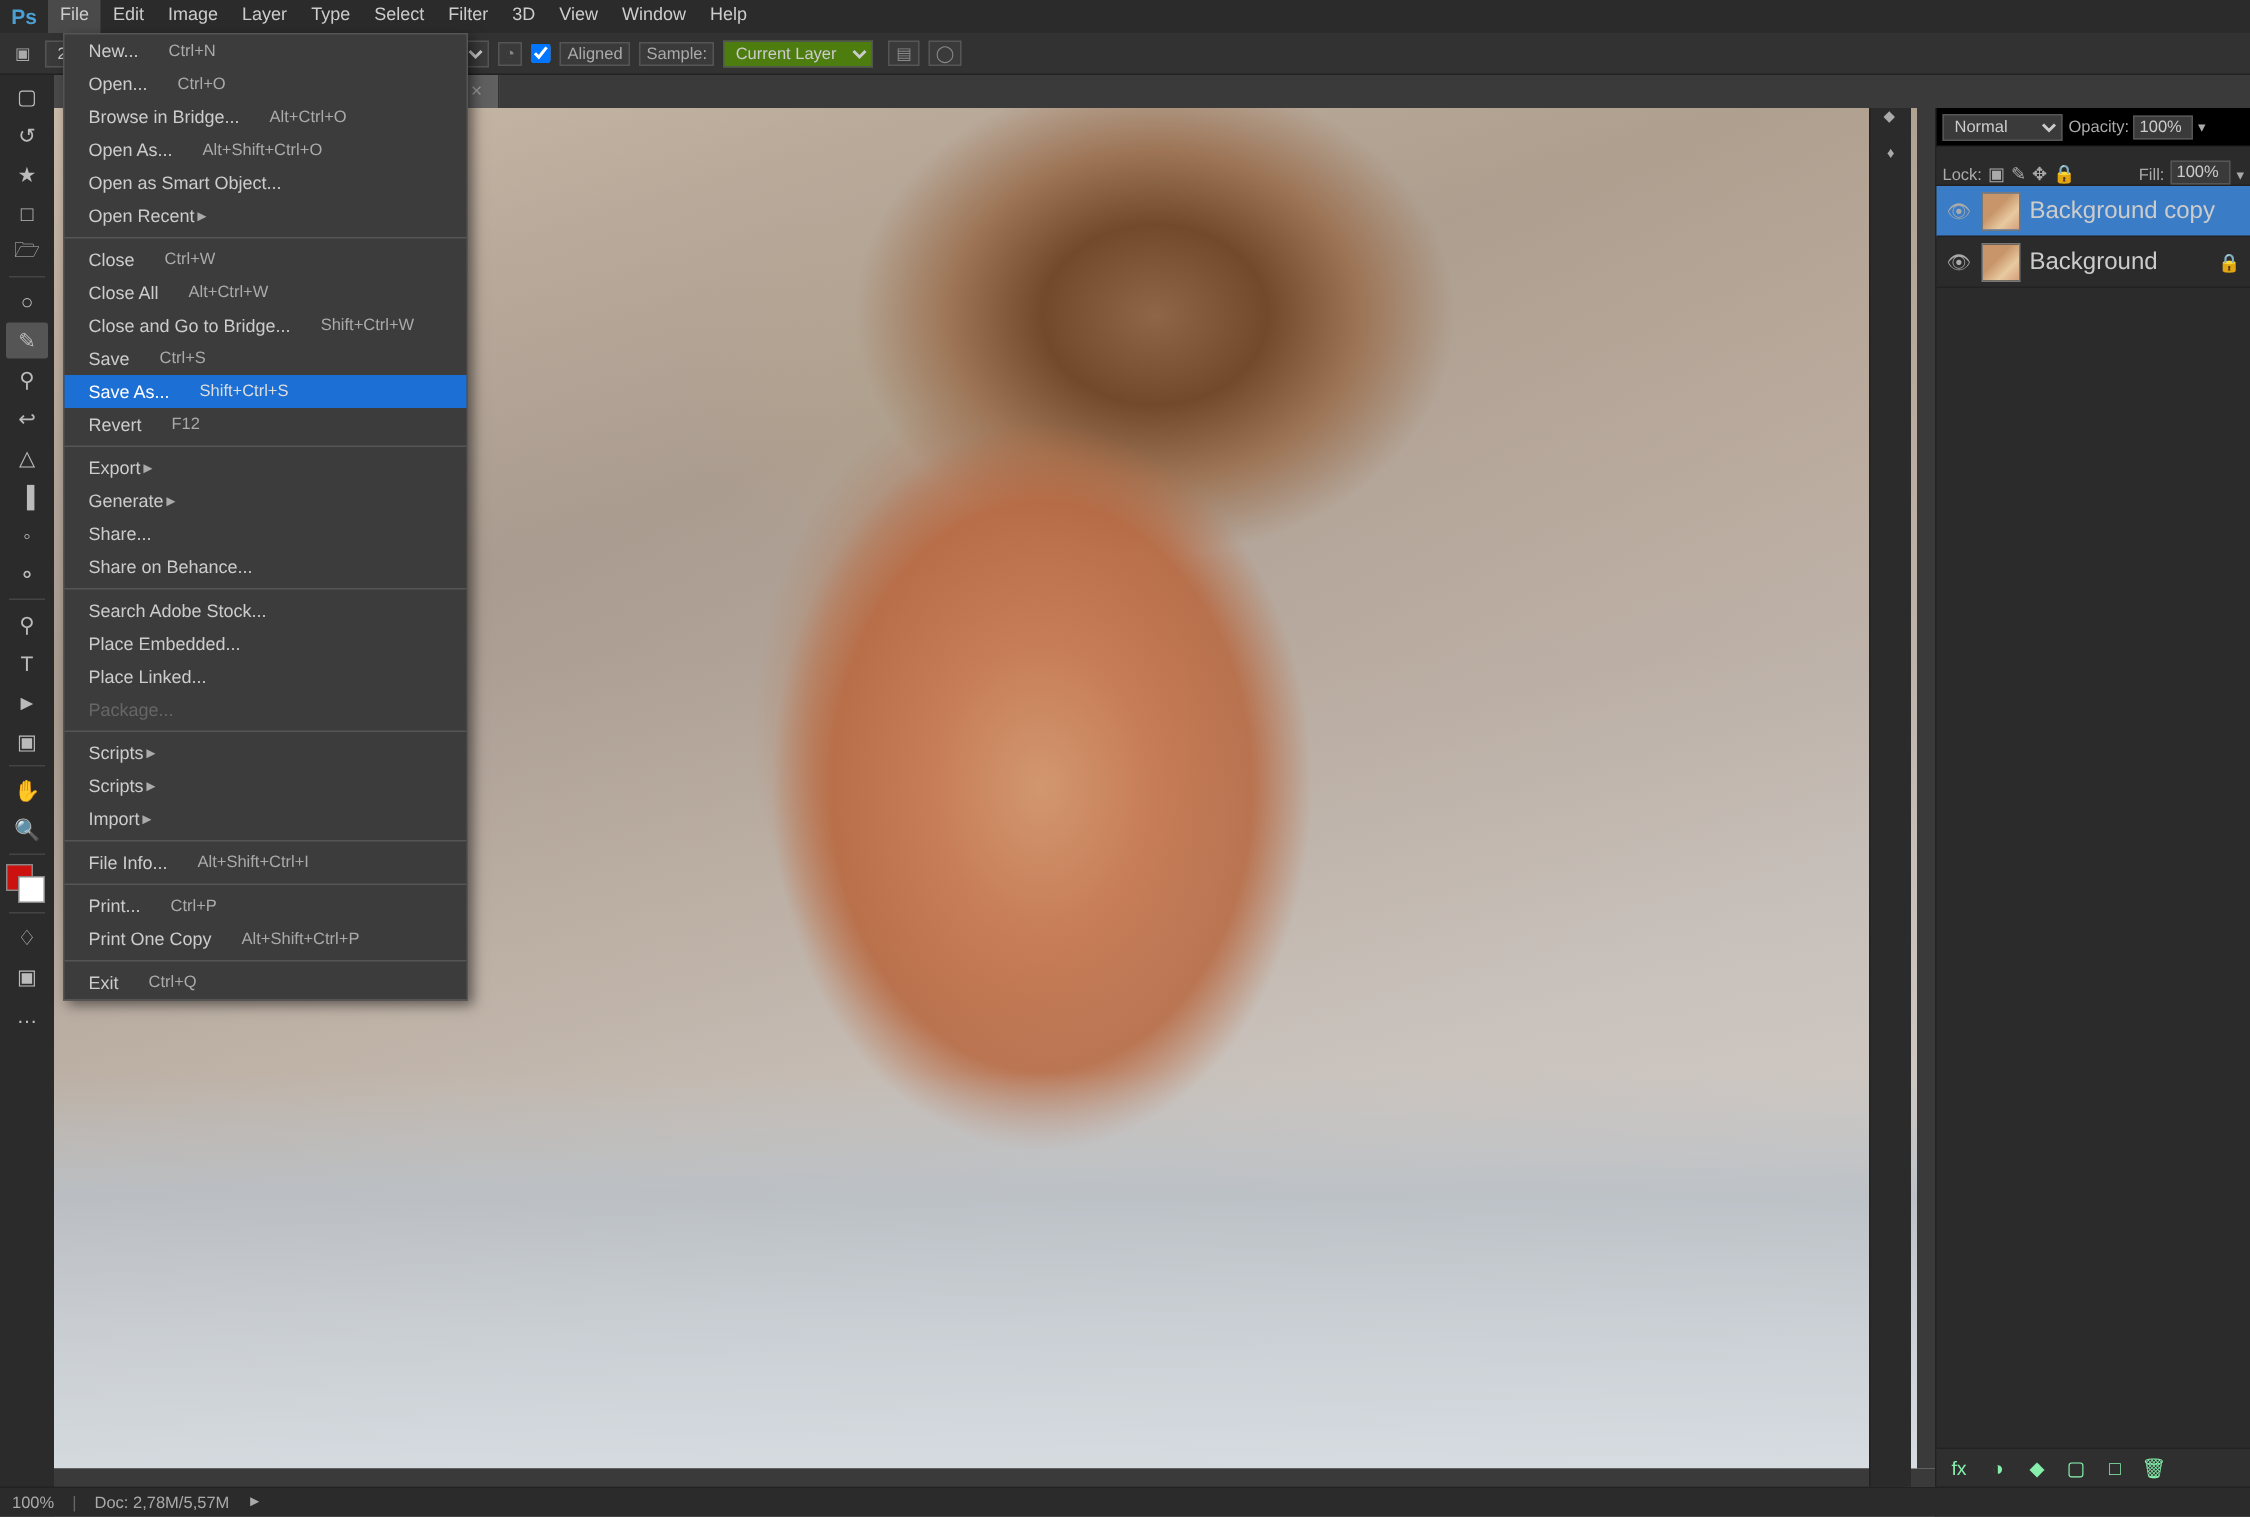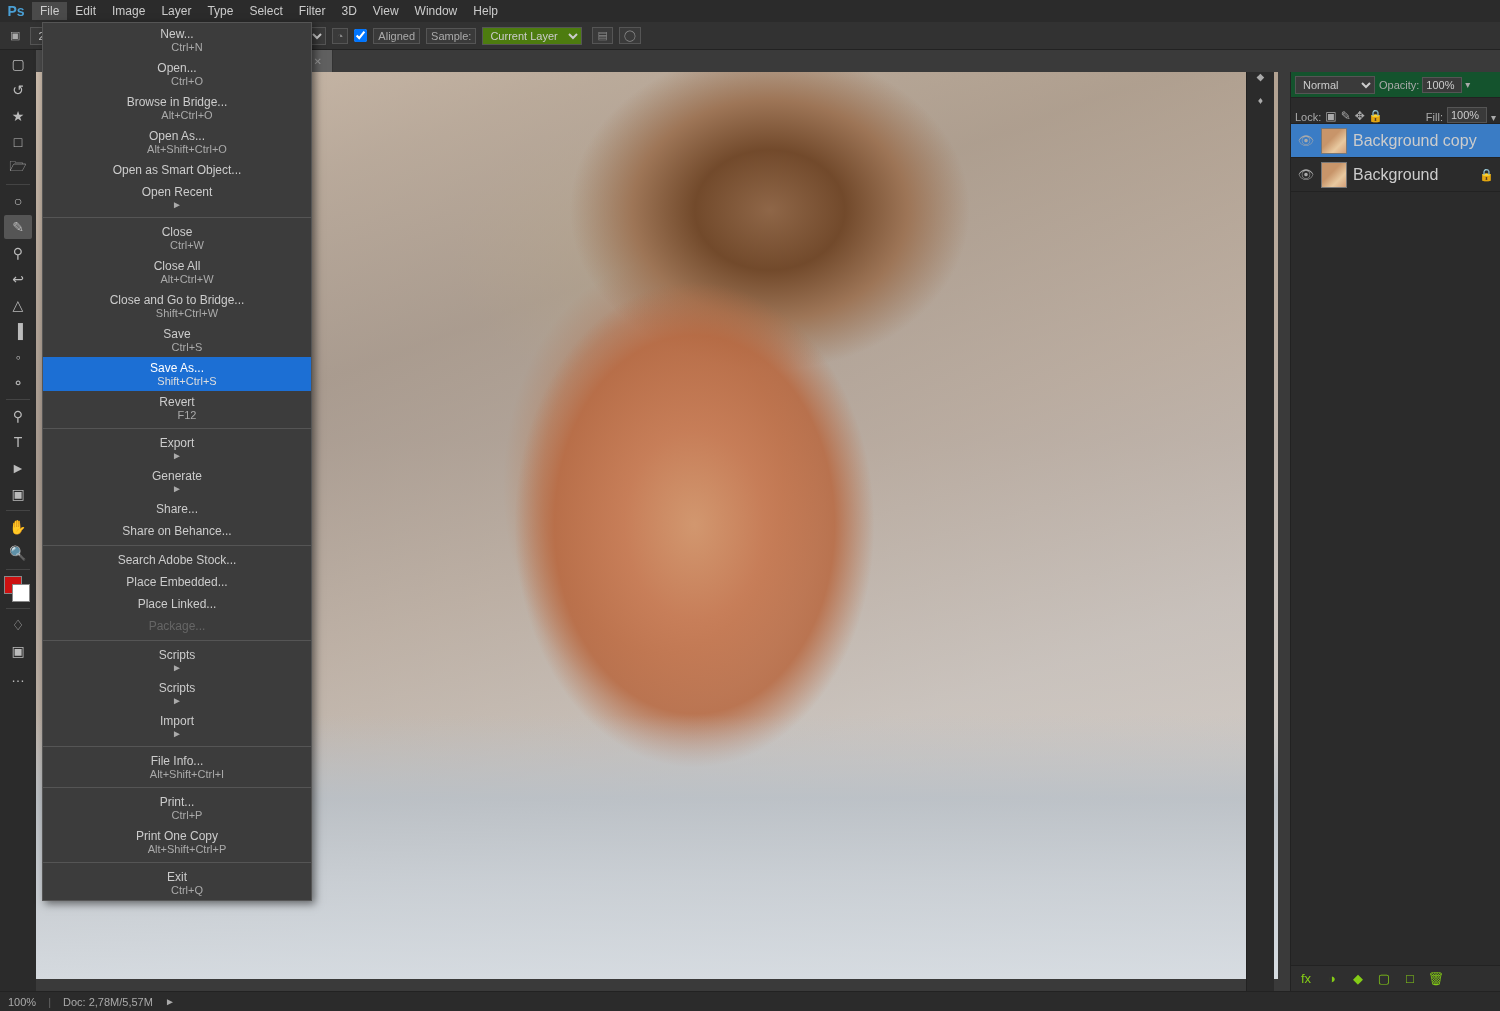--- a/index.html
+++ b/index.html
@@ -14,21 +14,20 @@
       position: relative;
     }
 
     
     .menu-bar {
       position: absolute;
       top: 0; left: 0; right: 0;
       height: 22px;
       background: #2b2b2b;
       display: flex;
-      align-items: center;
       padding: 0 4px;
       z-index: 100;
     }
     .menu-bar .ps-logo {
       width: 24px;
       height: 22px;
       display: flex;
       align-items: center;
       justify-content: center;
       color: #4a9fd4;
@@ -174,21 +173,21 @@
       height: 26px;
       background: #323232;
       display: flex;
       align-items: center;
       padding: 0 4px;
       gap: 4px;
       border-bottom: 1px solid #222;
     }
     .layers-blend-row {
       height: 26px;
-      background: #14532d;
+      background: #000000;
       display: flex;
       align-items: center;
       padding: 0 4px;
       gap: 4px;
       border-bottom: 1px solid #222;
     }
     .layers-lock-row {
       height: 26px;
       background: #2b2b2b;
       display: flex;
@@ -325,27 +324,26 @@
       left: 42px;
       width: 270px;
       background: #3c3c3c;
       border: 1px solid #555;
       box-shadow: 3px 3px 8px rgba(0,0,0,0.5);
       z-index: 300;
     }
     .dd-item {
       display: flex;
       align-items: center;
-      justify-content: flex-end;
+      justify-content: flex-start;
       padding: 4px 16px 4px 16px;
       font-size: 12px;
       color: #ccc;
       cursor: pointer;
       white-space: nowrap;
-      flex-direction: column;
     }
     .dd-item.highlighted {
       background: #1c6fd4;
       color: #fff;
     }
     .dd-item.disabled { color: #666; cursor: default; }
     .dd-separator {
       height: 1px;
       background: #555;
       margin: 3px 0;
@@ -410,21 +408,21 @@
       gap: 4px;
       border-top: 1px solid #222;
     }
     .layers-bottom-btn {
       width: 22px;
       height: 18px;
       display: flex;
       align-items: center;
       justify-content: center;
       cursor: pointer;
-      color: #84cc16;
+      color: #86efac;
       font-size: 13px;
     }
   </style>
 </head>
 <body>
 
 <div class="menu-bar">
   <div class="ps-logo">Ps</div>
   <div class="menu-item active">File</div>
   <div class="menu-item">Edit</div>

